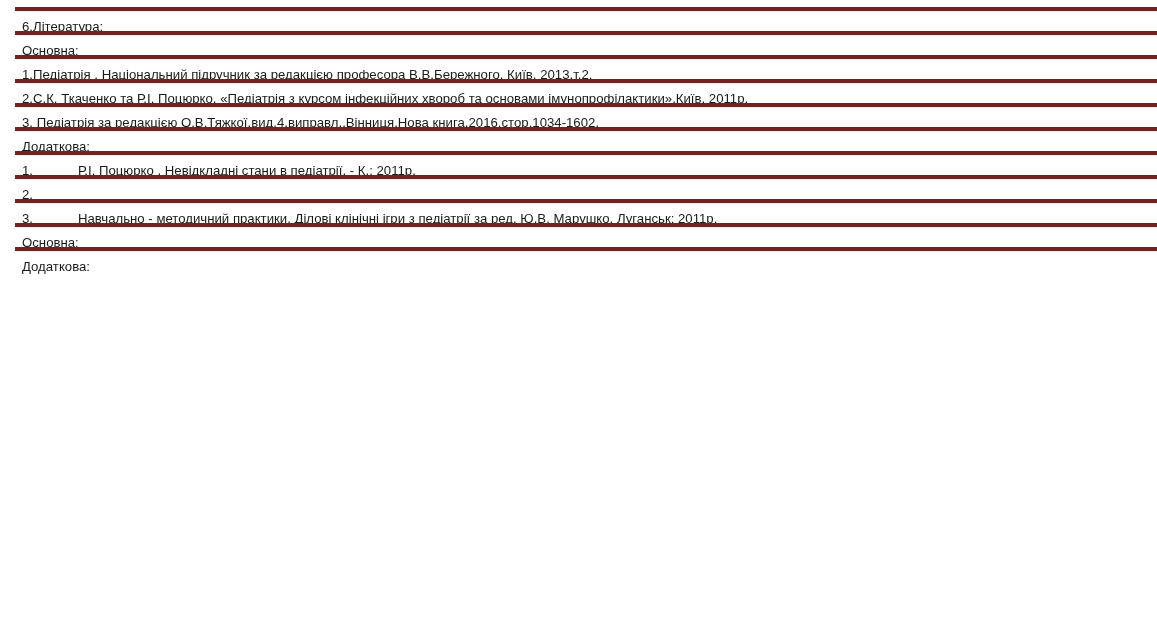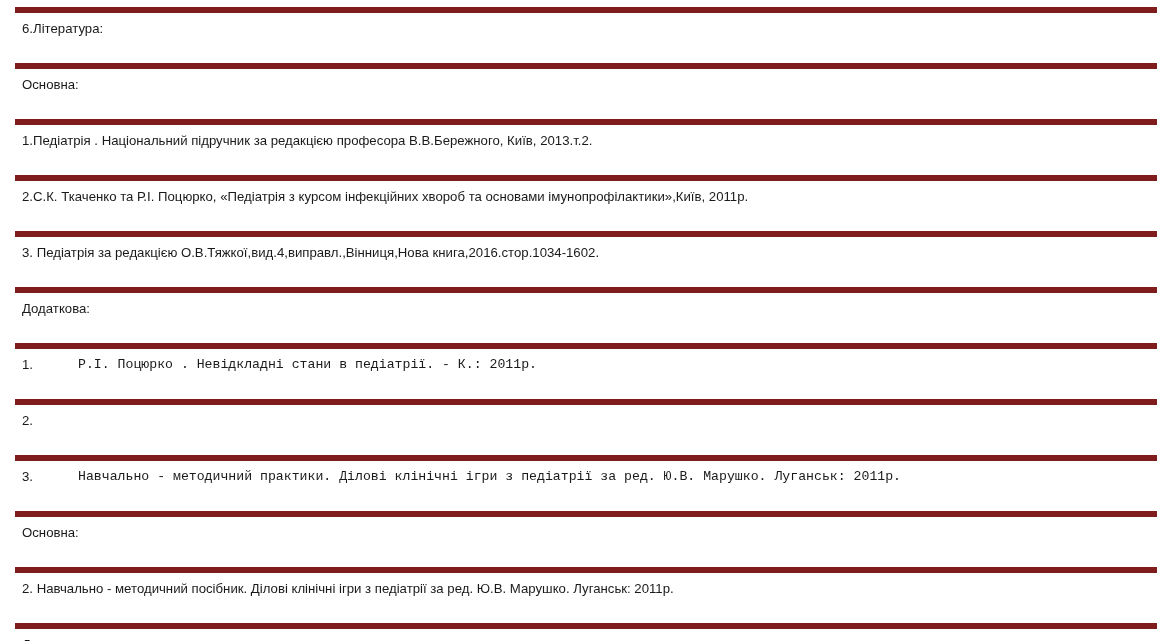--- a/index.html
+++ b/index.html
@@ -16,22 +16,22 @@
       color: #1a1a1a;
     }
     .doc {
       position: absolute;
       left: 15px;
       top: 7px;
       right: 0;
     }
     .row {
       position: relative;
-      height: 56px;
-      border-top: 6px solid #7f1d1d;
+      height: 24px;
+      border-top: 4px solid #7f1d1d;
       box-sizing: border-box;
     }
     .row .txt {
       position: absolute;
       left: 7px;
       top: 7px;
       font-size: 13.2px;
       line-height: 18px;
       white-space: nowrap;
     }
@@ -42,21 +42,20 @@
       font-size: 13.2px;
       line-height: 18px;
     }
     .row .ntxt {
       position: absolute;
       left: 63px;
       top: 7px;
       font-size: 13.2px;
       line-height: 18px;
       white-space: nowrap;
-      font-family: Liberation Mono, monospace;
     }
     .row.last .txt {
       font-size: 13px;
       letter-spacing: -0.15px;
     }
   </style>
 </head>
 <body>
 
 <div class="doc">
@@ -86,18 +85,15 @@
     <span class="num">2.</span>
   </div>
   <div class="row">
     <span class="num">3.</span>
     <span class="ntxt">Навчально - методичний практики. Ділові клінічні ігри з педіатрії за ред. Ю.В. Марушко. Луганськ: 2011р.</span>
   </div>
   <div class="row">
     <span class="txt">Основна:</span>
   </div>
   <div class="row">
-    <span class="txt">2. Навчально - методичний посібник. Ділові клінічні ігри з педіатрії за ред. Ю.В. Марушко. Луганськ: 2011р.</span>
-  </div>
-  <div class="row">
     <span class="txt">Додаткова:</span>
   </div>
 </div>
 
 </body></html>

